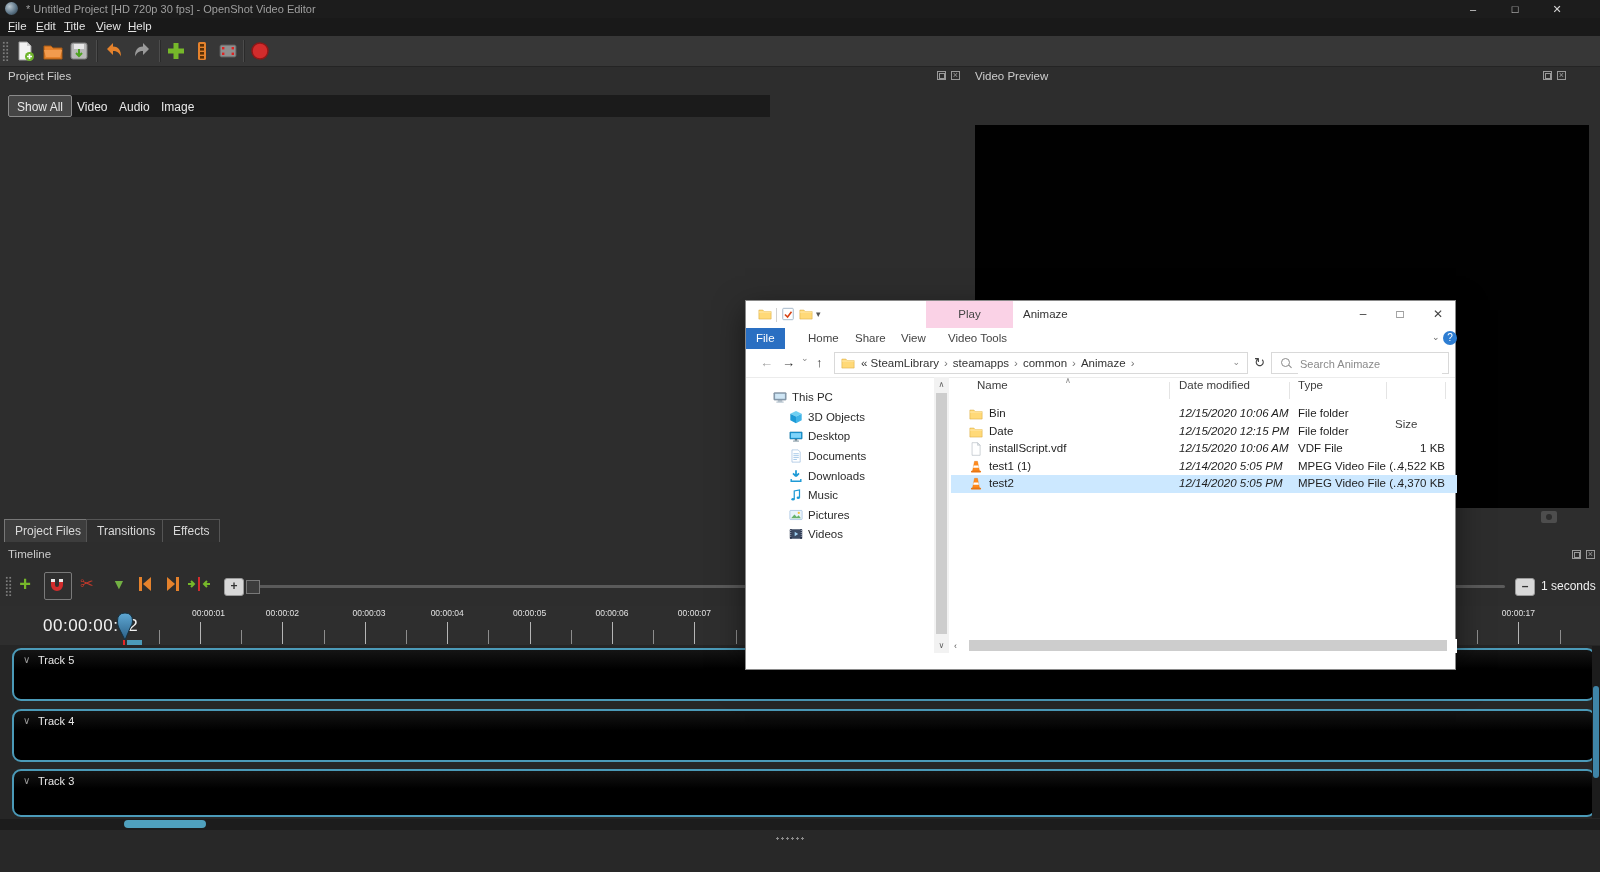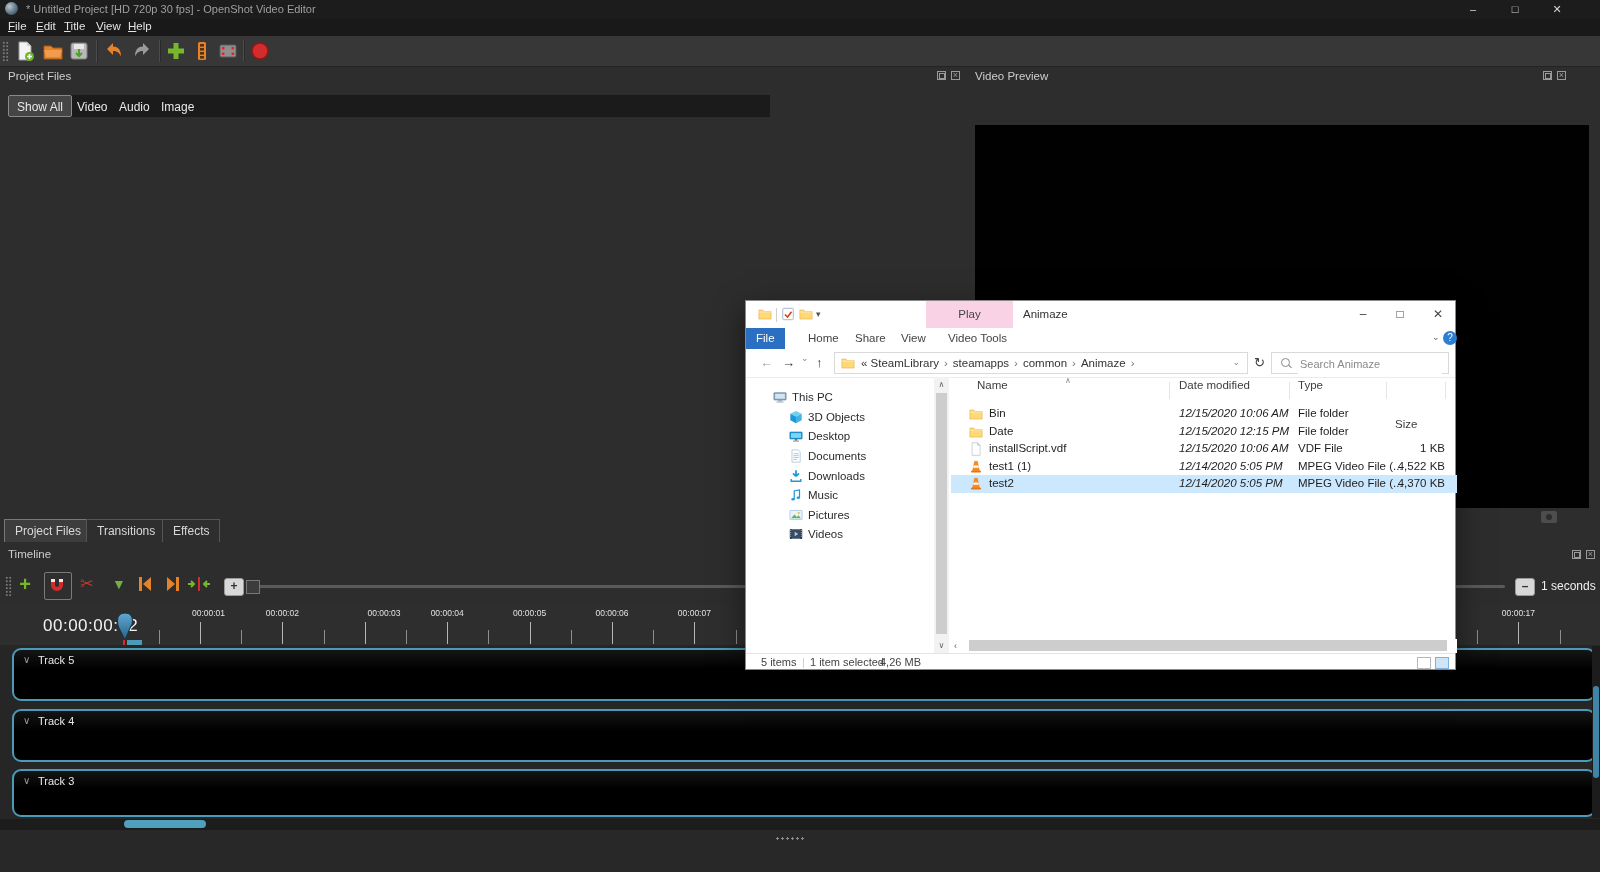--- a/index.html
+++ b/index.html
@@ -258,21 +258,21 @@
     <div class="slider-track" style="left:250px;top:15px;width:1255px;"></div>
     <div class="slider-thumb" style="left:246px;top:10px;"></div>
     <div class="zoom-btn" style="left:1515px;top:8px;">–</div>
     <div class="abs" style="left:1541px;top:9px;color:#f0f0f0;font-size:12px;">1 seconds</div>
   </div>
 
   <div class="abs ruler" id="ruler">
     <div class="abs timecode" style="left:43px;top:10px;">00:00:00:02</div>
   <span class="ruler-label" style="left: 200px; padding-left: 17px;">00:00:01</span>
       <span class="ruler-label" style="left: 282.4px;">00:00:02</span>
-      <span class="ruler-label" style="left: 384px;">00:00:03</span>
+      <span class="ruler-label" style="left: 369px;">00:00:03</span>
       <span class="ruler-label" style="left: 447.2px;">00:00:04</span>
       <span class="ruler-label" style="left: 529.6px;">00:00:05</span>
       <span class="ruler-label" style="left: 612px;">00:00:06</span>
       <span class="ruler-label" style="left: 694.4px;">00:00:07</span>
       <span class="ruler-label" style="left: 776.8px;">00:00:08</span>
       <span class="ruler-label" style="left: 859.2px;">00:00:09</span>
       <span class="ruler-label" style="left: 941.6px;">00:00:10</span>
       <span class="ruler-label" style="left: 1024px;">00:00:11</span>
       <span class="ruler-label" style="left: 1106.4px;">00:00:12</span>
       <span class="ruler-label" style="left: 1188.8px;">00:00:13</span>
@@ -559,22 +559,14 @@
           <span class="fr-type">MPEG Video File (...</span>
           <span class="fr-size">4,370 KB</span>
         </div>
       </div>
 
     <div class="exp-hscroll">
       <div class="abs" style="left:3px;top:2px;color:#555;font-size:9px;">‹</div>
       <div class="exp-hthumb"></div>
     </div>
 
-    <div class="exp-status">
-      <span class="abs" style="left:15px;">5 items</span>
-      <span class="abs" style="left:56px;color:#ccc;">|</span>
-      <span class="abs" style="left:64px;">1 item selected</span>
-      <span class="abs" style="left:134px;">4,26 MB</span>
-      <div class="view-ic" style="left:671px;"></div>
-      <div class="view-ic sel" style="left:689px;"></div>
-    </div>
   </div>
 </div>
 
 </body></html>

